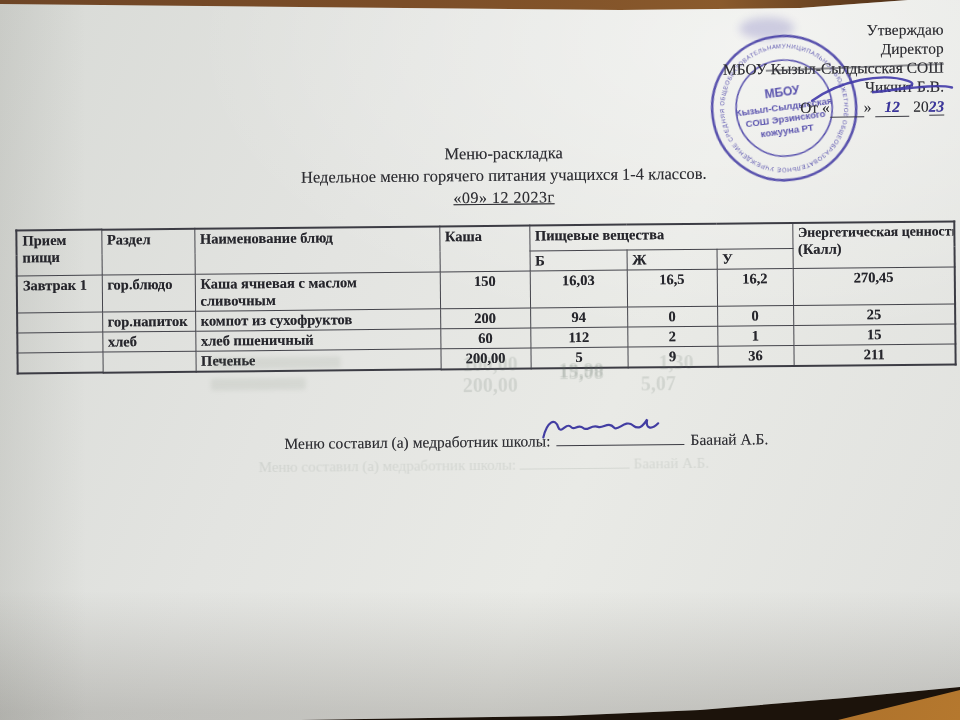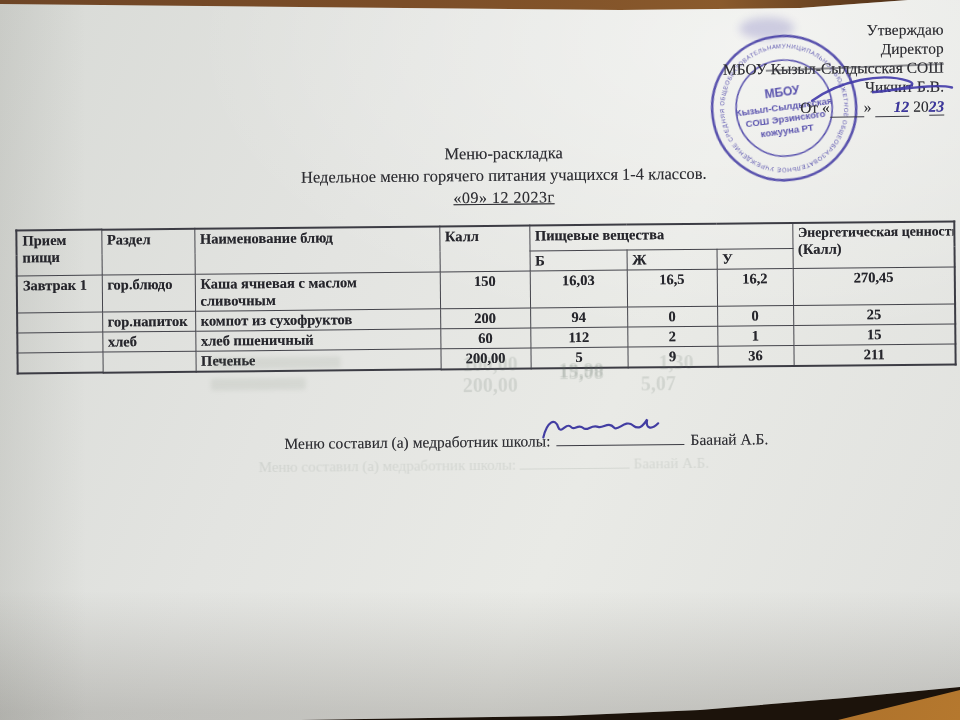--- a/index.html
+++ b/index.html
@@ -38,21 +38,21 @@
   }
   
   .approval {
     position:absolute; right:14px; top:24px; width:330px;
     text-align:right; font-size:15.5px; line-height:19px;
     text-shadow:0 0 0.6px rgba(46,46,51,0.45);
   }
   .approval .line { white-space:nowrap; }
   .hw { color:#3b35a0; font-style:italic; font-weight:bold; }
   .date-line { margin-top:1px; }
-  .u-slot { display:inline-block; border-bottom:1.2px solid #3a3a42; min-width:34px; text-align:right; }
+  .u-slot { display:inline-block; border-bottom:1.2px solid #3a3a42; min-width:34px; text-align:center; }
   .strike-line {
     position:absolute; left:768px; top:70px; width:178px; height:2px;
     background:#3a3a44; opacity:0.55; transform:rotate(-1.6deg);
   }
   .director-swoosh { position:absolute; left:812px; top:76px; }
   
   .stamp {
     position:absolute; left:708px; top:33px; width:156px; height:156px;
     opacity:0.88; filter:blur(0.3px); transform:rotate(-7deg);
   }
@@ -155,21 +155,21 @@
       <col style="width:97px">
         <col style="width:90px">
         <col style="width:76px">
         <col style="width:162px">
     </colgroup>
     <tbody>
         <tr class="hrow1">
       <td rowspan="2">Прием пищи</td>
       <td rowspan="2">Раздел</td>
       <td rowspan="2">Наименование блюд</td>
-      <td rowspan="2">Калл</td>
+      <td rowspan="2">Каша</td>
       <td colspan="3">Пищевые вещества</td>
       <td rowspan="2">
         <span class="energy-l1">Энергетическая ценность</span>
         <span>(Калл)</span>
       </td>
     </tr>
     <tr class="hrow2">
       <td>Б</td>
       <td>Ж</td>
       <td>У</td>

